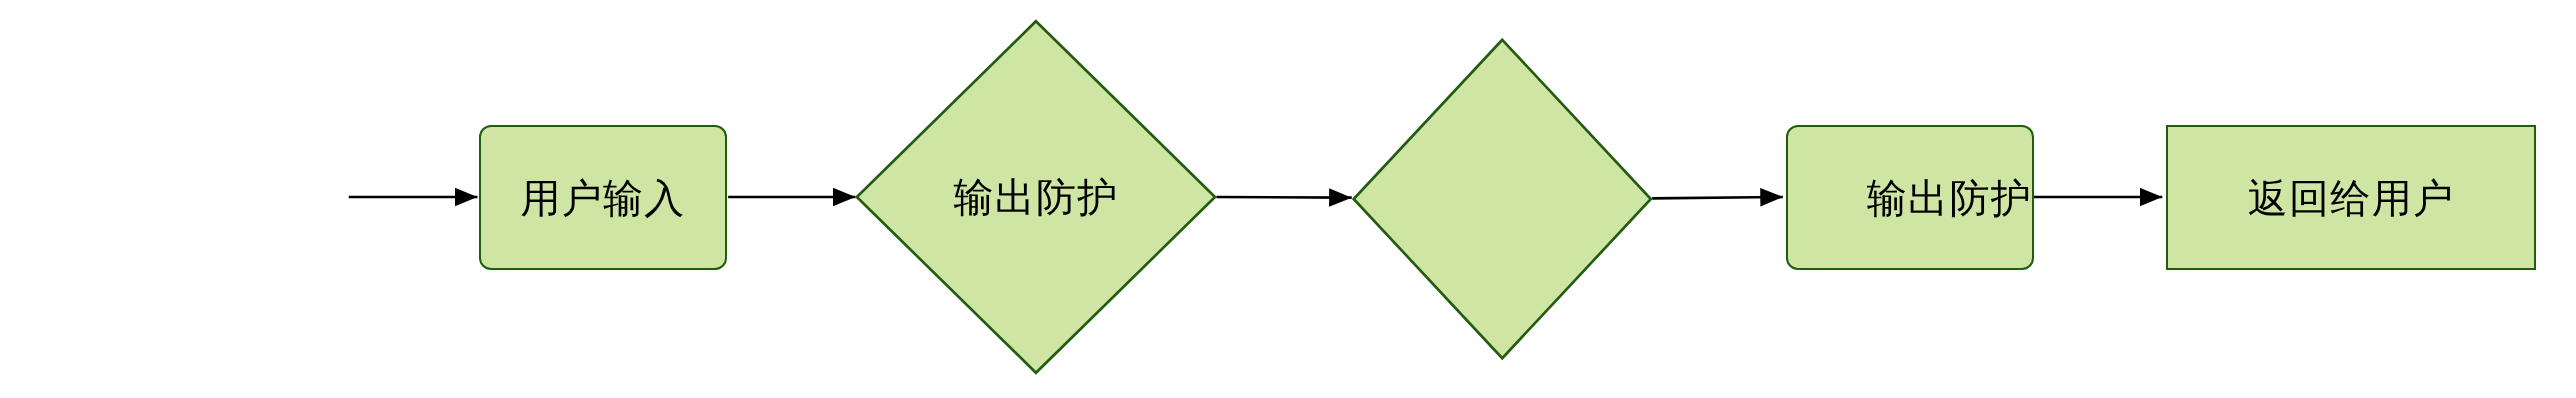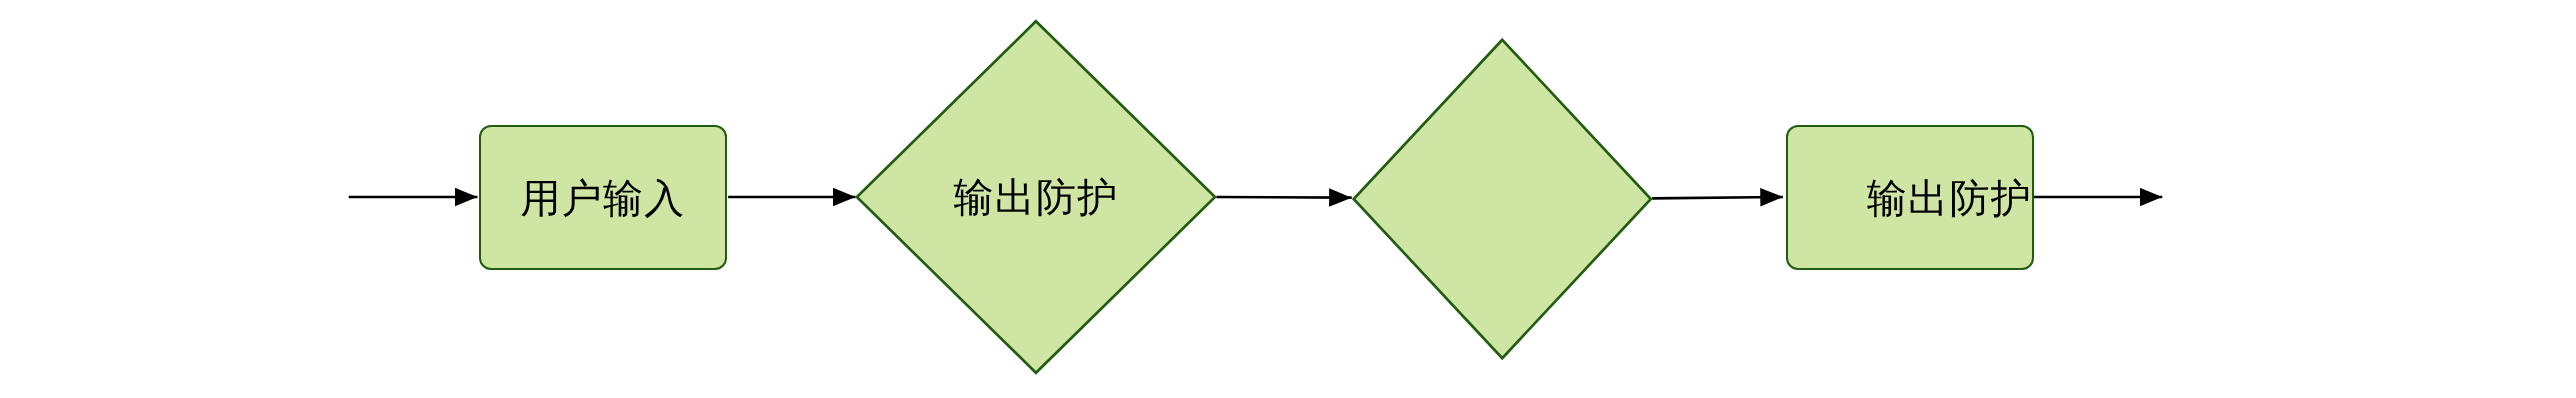--- a/index.html
+++ b/index.html
@@ -99,18 +99,21 @@
 
 
   <div class="node rounded" id="node-input-guard">
     <span class="node-label">用户输入</span>
   </div>
 
   <div class="node rounded" id="node-output-guard">
     <span class="node-label">输出防护</span>
   </div>
 
+  <div class="node" id="node-return-to-user">
+    <span class="node-label">返回给用户</span>
+  </div>
 
   <div class="diamond-label" id="label-send-to-model">输出防护</div>
 
 
 </div>
 
 
 </body></html>

